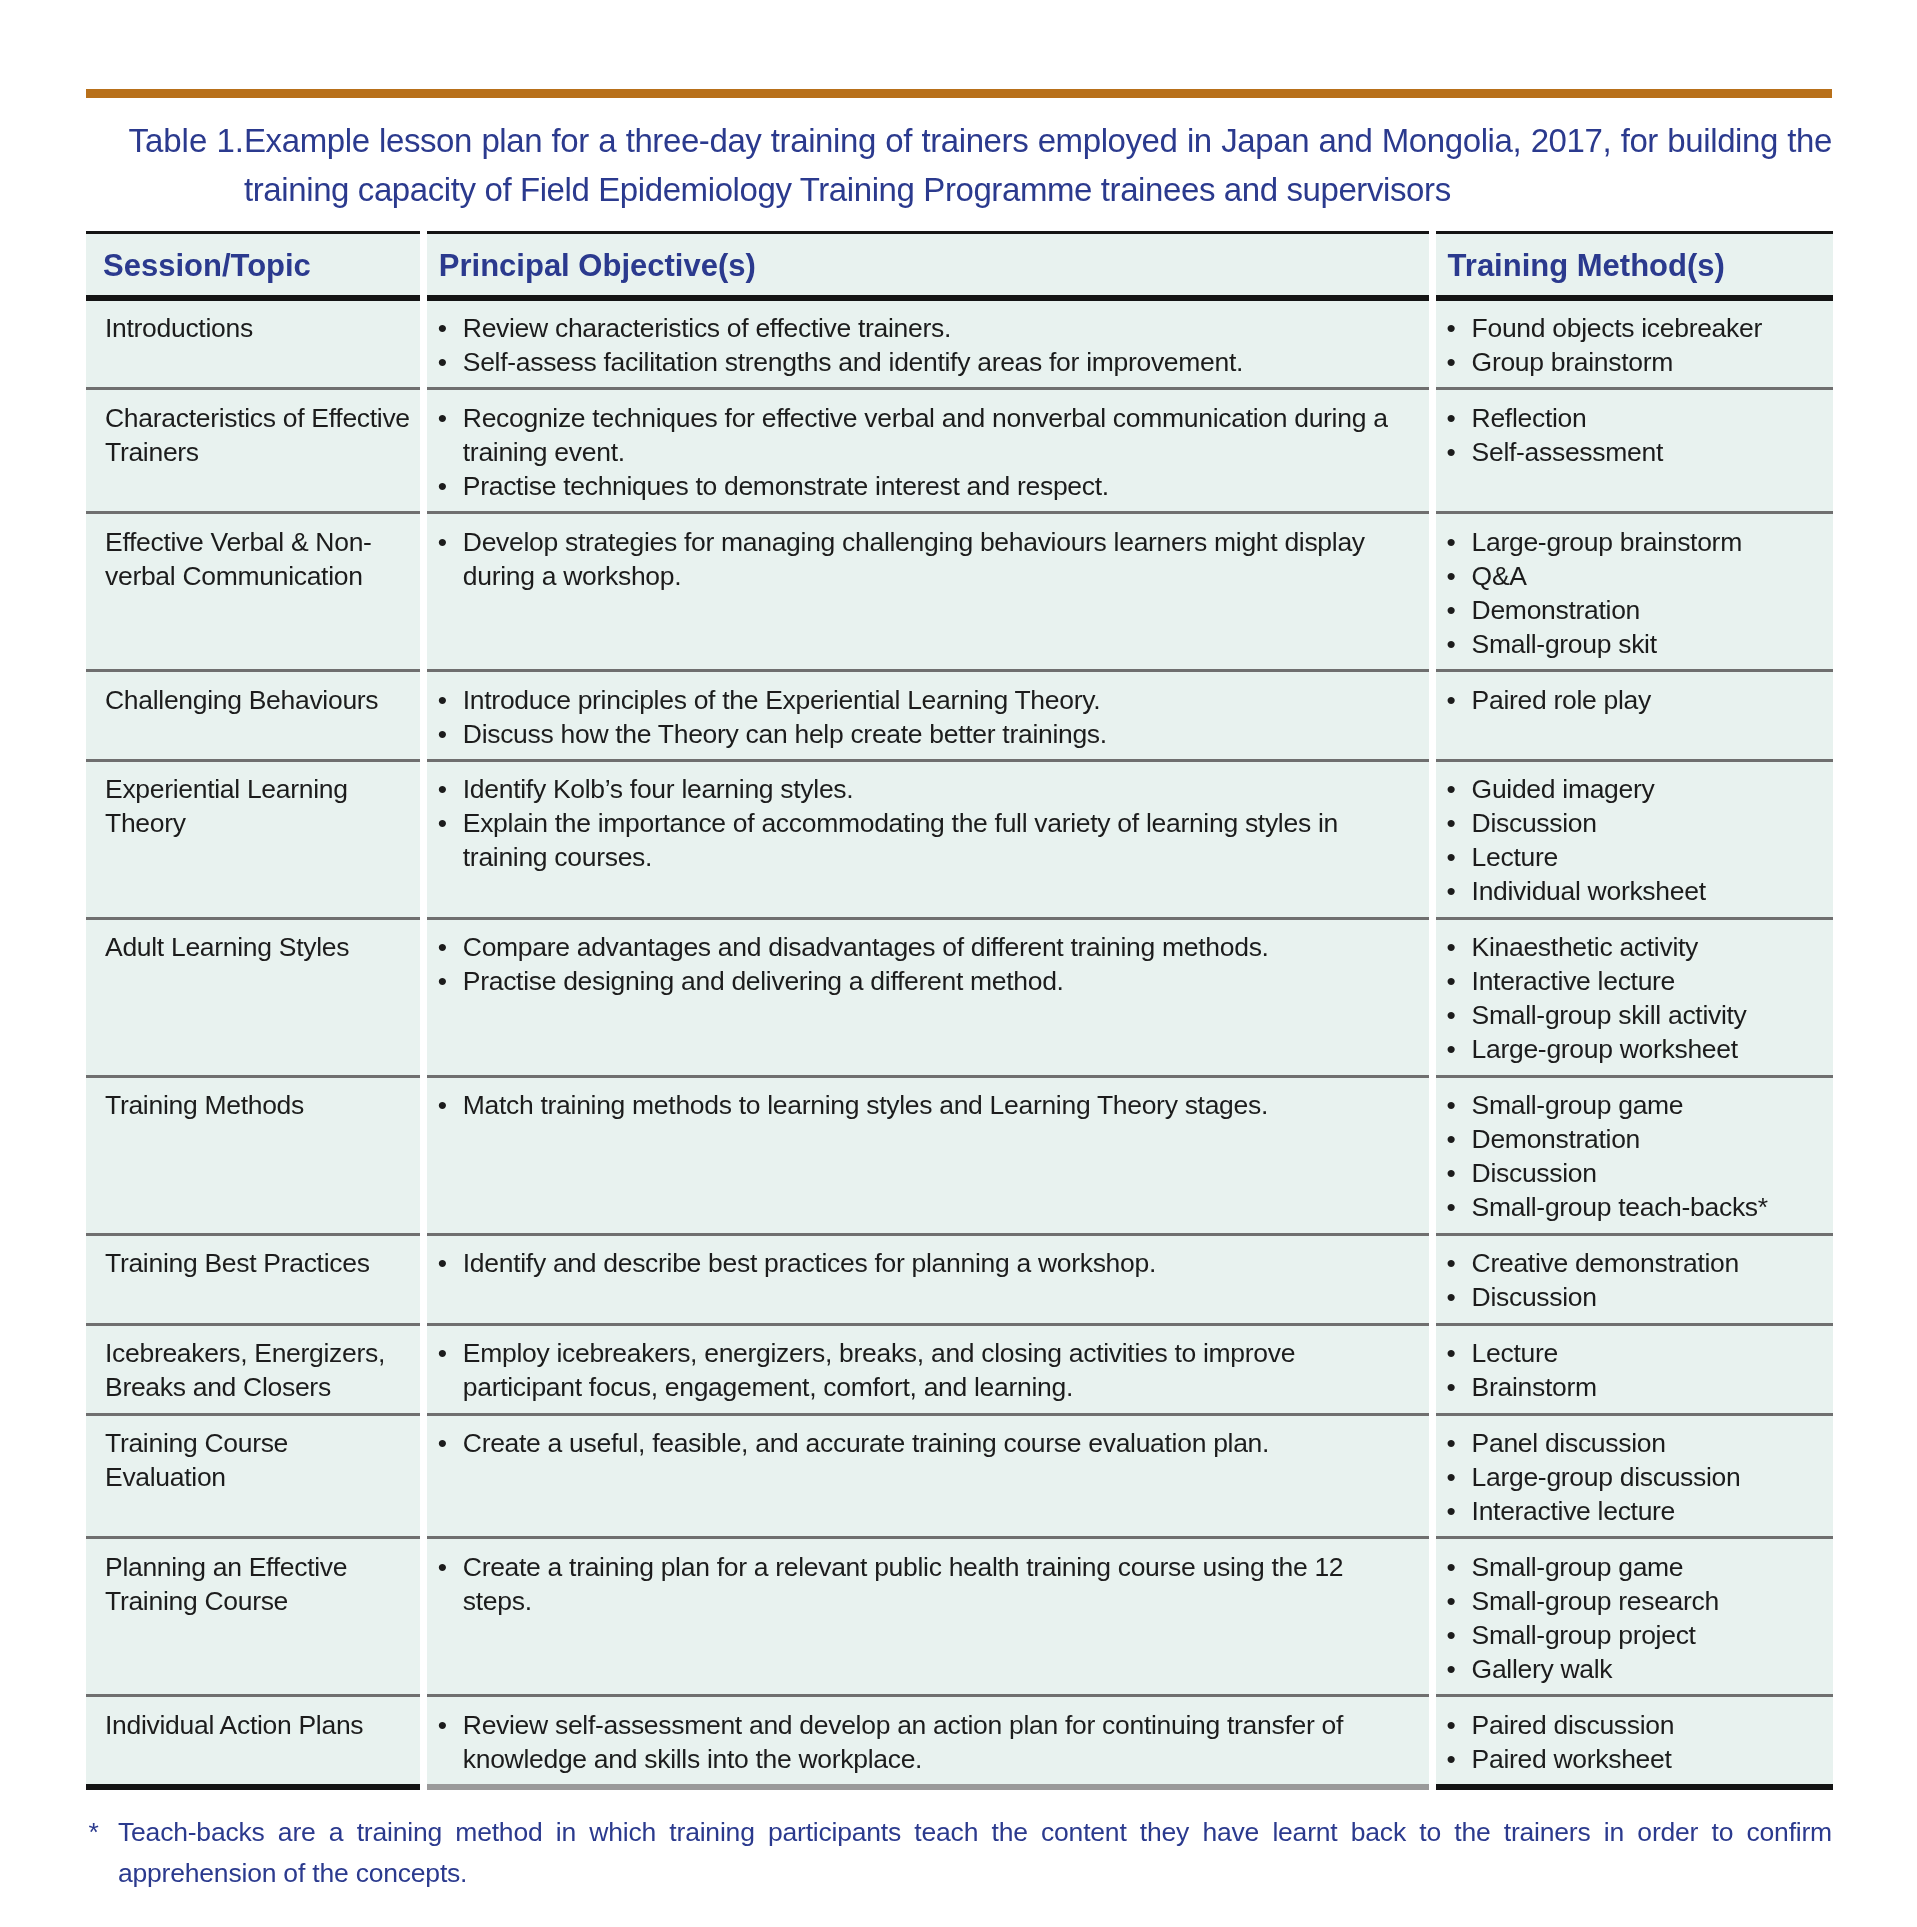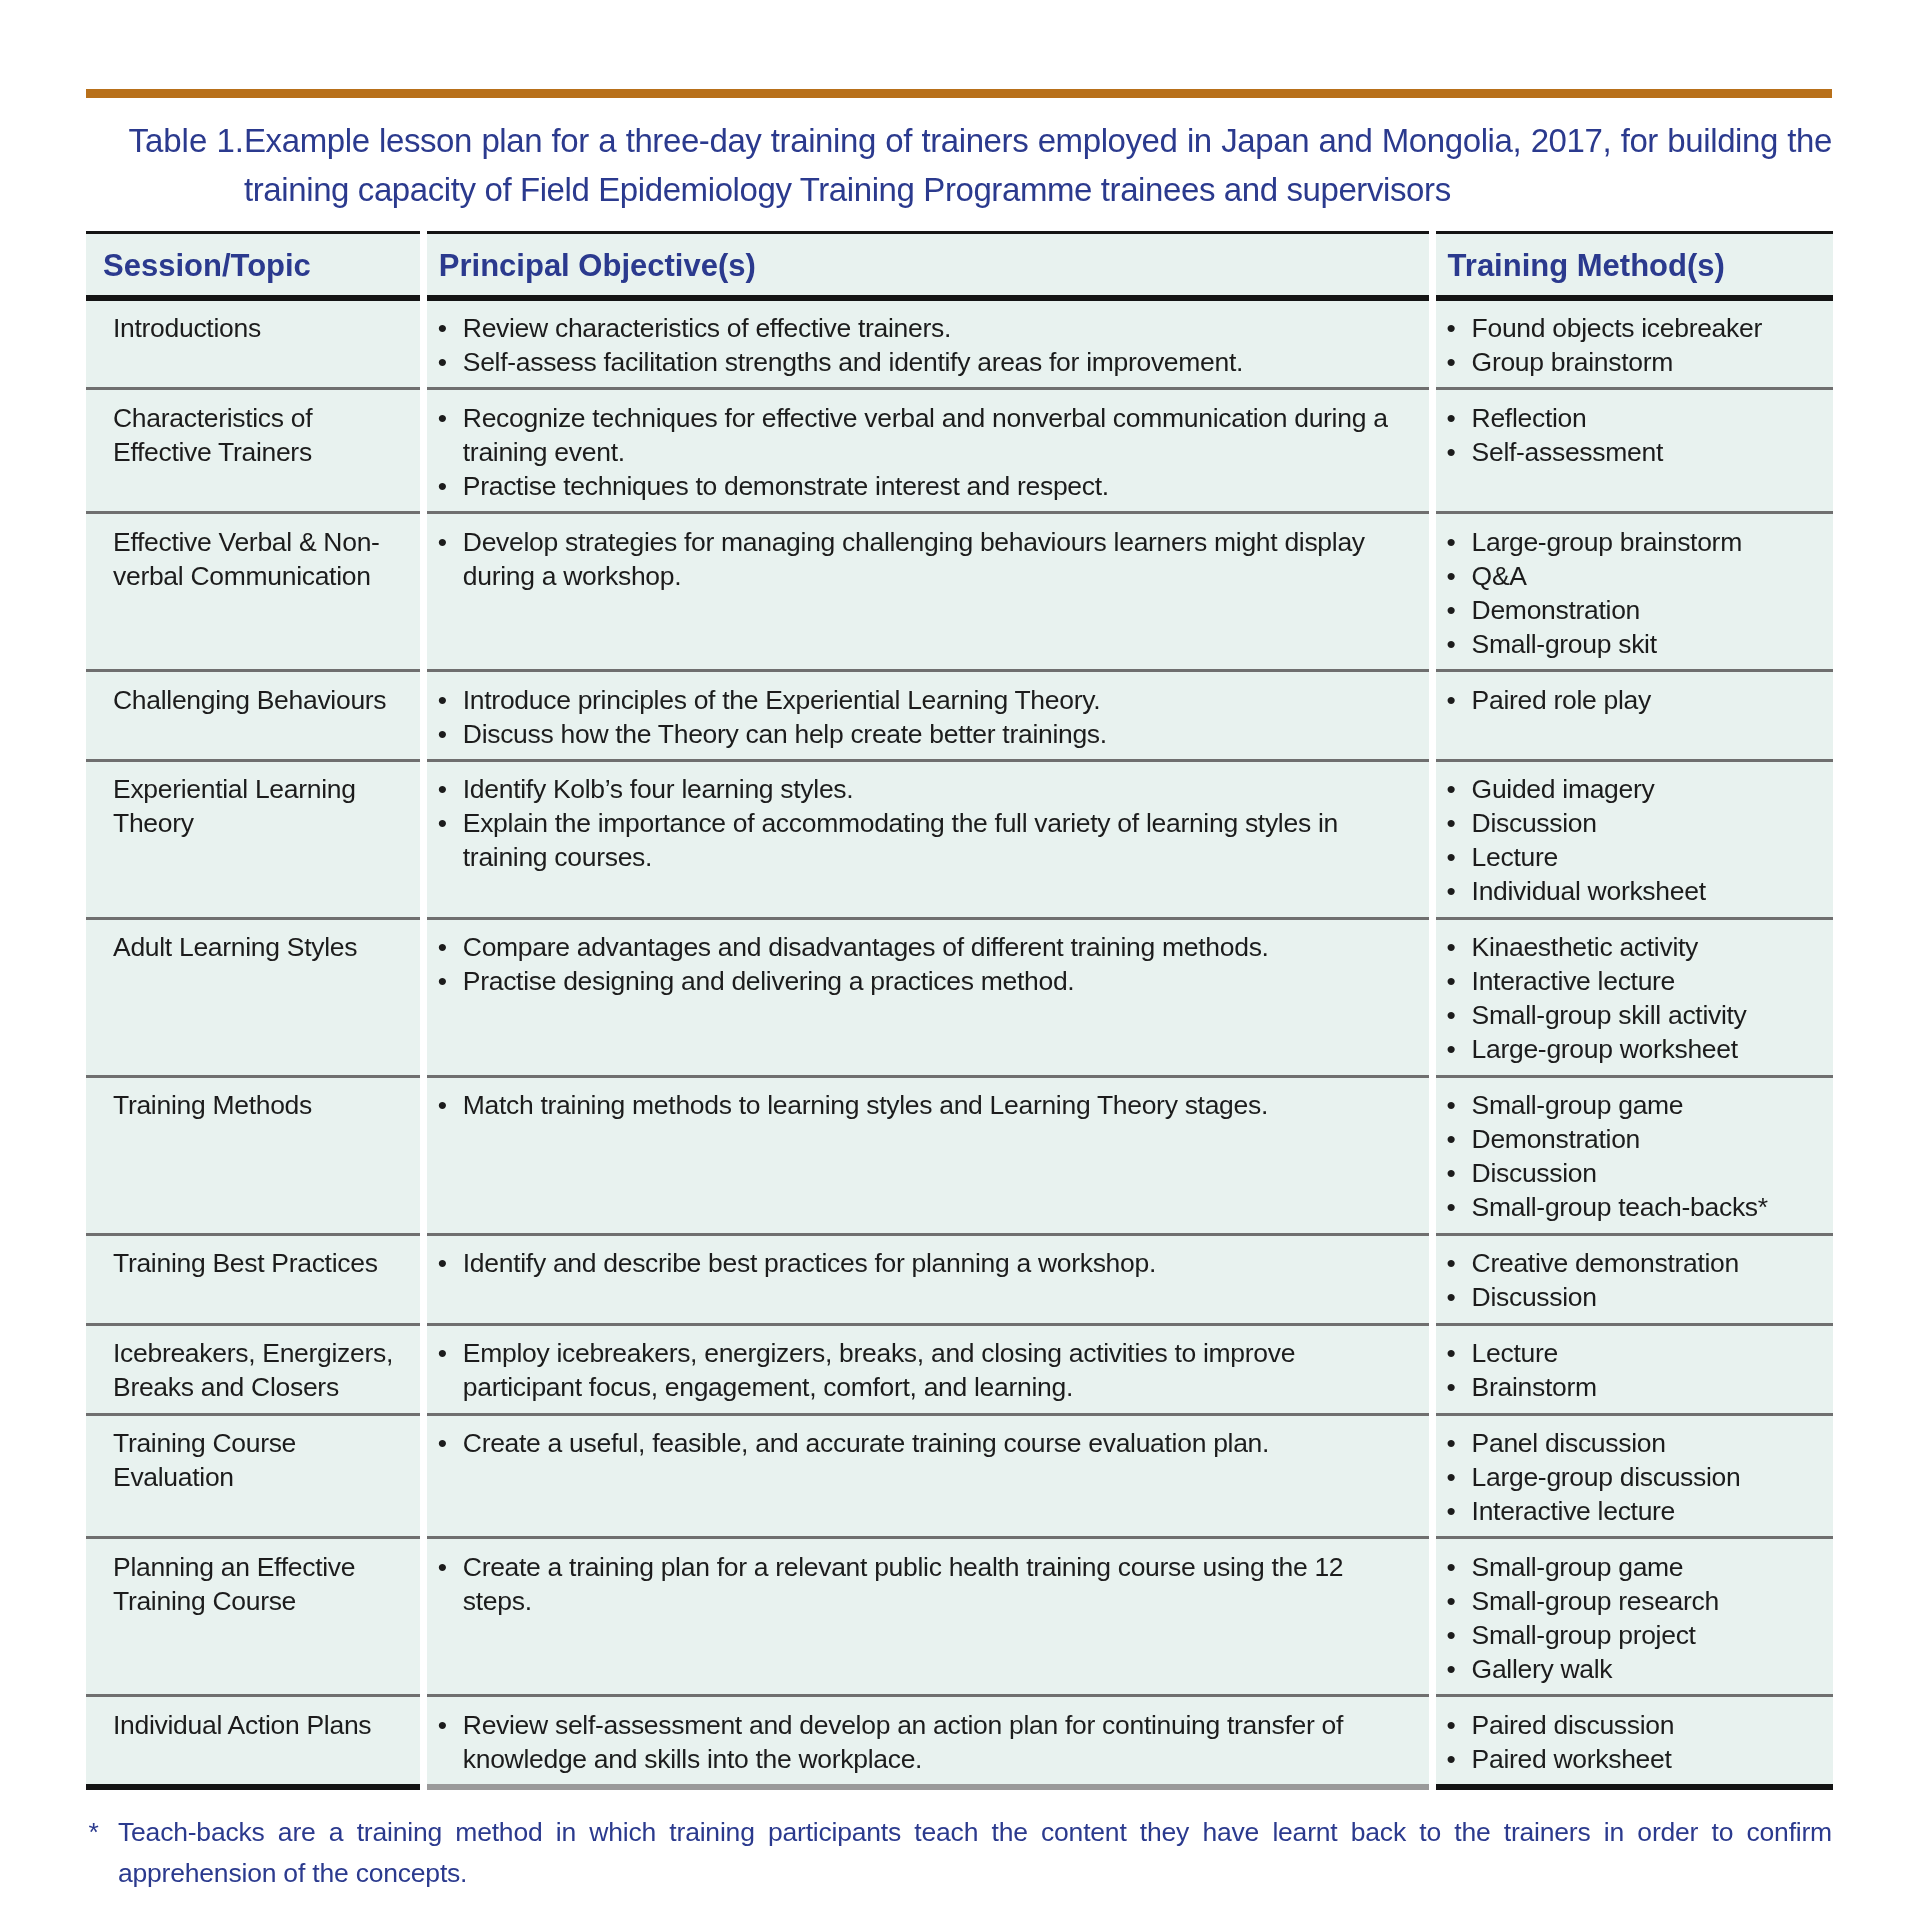--- a/index.html
+++ b/index.html
@@ -58,21 +58,21 @@
     font-size: 26.5px;
     line-height: 34px;
     color: var(--text);
     letter-spacing: -0.3px;
     padding: 10.3px 6.8px 8.6px 0;
   }
   .cell.body.first { border-top: none; }
   .cell.body.last { border-bottom: 6px solid var(--border-dark); }
   .cell.body.last.c2 { border-bottom-color: var(--bottom-mid); }
 
-  .session { padding-left: 27px; }
+  .session { padding-left: 19px; }
   .li { display: flex; padding-left: 11px; }
   .dot { flex: 0 0 25px; }
   .txt { flex: 1; padding-right: 3.4px; }
 
   .footnote {
     display: flex;
     margin-top: 22px;
     color: var(--navy);
     font-size: 26.5px;
     line-height: 41px;
@@ -222,21 +222,21 @@
       <div class="cell body c1">
         <div class="session">Adult Learning Styles</div>
       </div>
       <div class="cell body c2">
         <div class="li">
           <span class="dot">•</span>
           <span class="txt">Compare advantages and disadvantages of different training methods.</span>
         </div>
         <div class="li">
           <span class="dot">•</span>
-          <span class="txt">Practise designing and delivering a practices method.</span>
+          <span class="txt">Practise designing and delivering a different method.</span>
         </div>
       </div>
       <div class="cell body c3">
         <div class="li">
           <span class="dot">•</span>
           <span class="txt">Kinaesthetic activity</span>
         </div>
         <div class="li">
           <span class="dot">•</span>
           <span class="txt">Interactive lecture</span>

